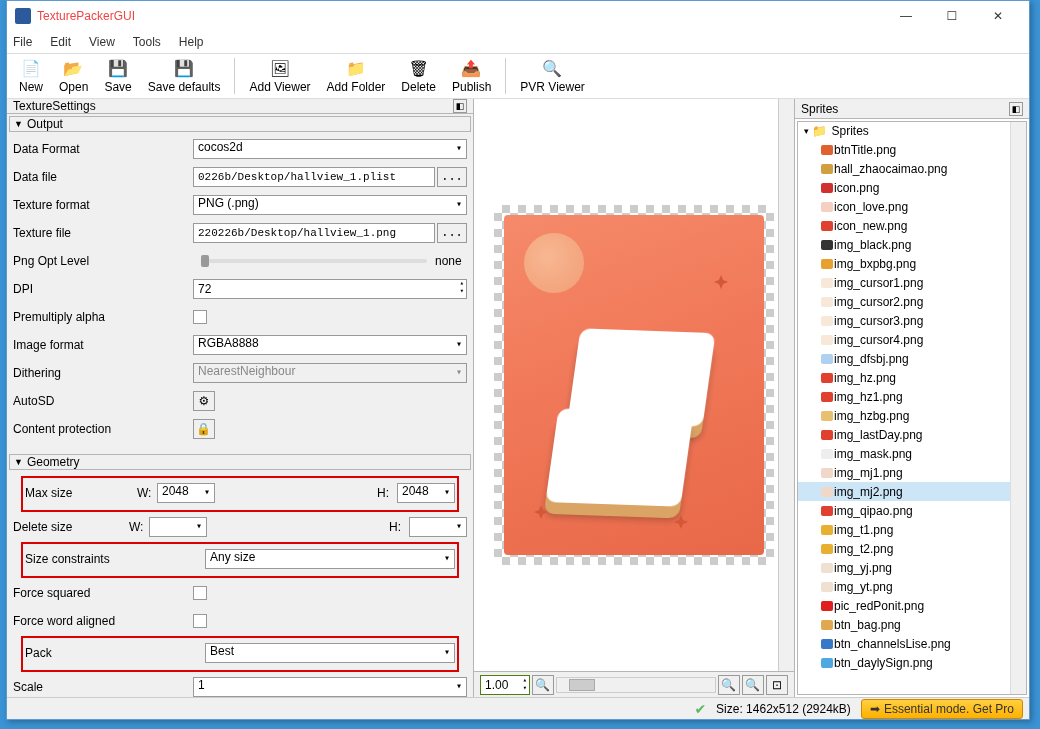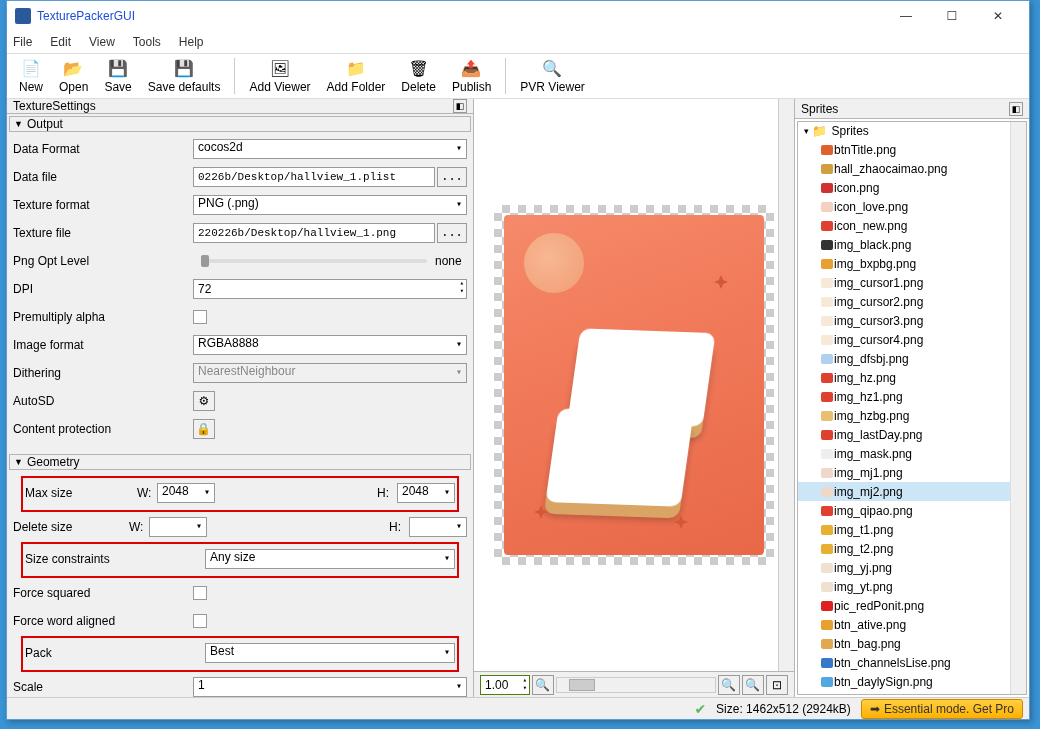--- a/index.html
+++ b/index.html
@@ -1,20 +1,20 @@
 <!DOCTYPE html>
 <html><head>
 <meta charset="utf-8">
 <style>
 * { box-sizing: border-box; margin: 0; padding: 0; font-family: "Segoe UI", Tahoma, sans-serif; font-size: 12px; }
 body { background: #3a93d5; width: 1040px; height: 729px; overflow: hidden; position: relative; }
 .window { position: absolute; left: 6px; top: 0; width: 1024px; height: 720px; background: #fff; border: 1px solid #5a9bd5; box-shadow: 2px 2px 6px rgba(0,0,0,.3); display: flex; flex-direction: column; }
 .titlebar { height: 30px; display: flex; align-items: center; padding: 0 8px; background: #fff; }
 .titlebar .appicon { width: 16px; height: 16px; background: #2a5a9a; border-radius: 2px; margin-right: 6px; }
-.titlebar .title { flex: 1; color: #1d4ed8; }
+.titlebar .title { flex: 1; color: #ef4444; }
 .titlebar .wbtns { display: flex; }
 .titlebar .wbtn { width: 46px; height: 30px; display: flex; align-items: center; justify-content: center; color: #333; }
 .menubar { height: 22px; display: flex; align-items: center; padding: 0 6px; gap: 18px; color: #333; }
 .menubar span { cursor: default; }
 .toolbar { height: 46px; display: flex; align-items: center; padding: 2px 6px; border-top: 1px solid #ddd; border-bottom: 1px solid #ddd; gap: 4px; }
 .tbtn { display: flex; flex-direction: column; align-items: center; justify-content: center; padding: 2px 6px; min-width: 36px; gap: 2px; cursor: default; font-family: "Courier New", monospace; font-size: 11px; }
 .tbtn .ticon { width: 20px; height: 20px; display: flex; align-items: center; justify-content: center; font-size: 16px; }
 .tsep { width: 1px; height: 36px; background: #ccc; margin: 0 4px; }
 .content { flex: 1; display: flex; overflow: hidden; }
 .leftpanel { width: 471px; display: flex; flex-direction: column; border-right: 1px solid #b5b5b5; background: #f0f0f0; overflow-y: auto; overflow-x: hidden; }
@@ -440,26 +440,20 @@
               <span>img_yt.png</span>
             </div>
             <div class="sitem">
               <span class="sicon">
                 <span style="display:inline-block;width:12px;height:10px;background:#e02020;border-radius:2px"></span>
               </span>
               <span>pic_redPonit.png</span>
             </div>
             <div class="sitem">
               <span class="sicon">
-                <span style="display:inline-block;width:12px;height:10px;background:#e8a030;border-radius:2px"></span>
-              </span>
-              <span>btn_ative.png</span>
-            </div>
-            <div class="sitem">
-              <span class="sicon">
                 <span style="display:inline-block;width:12px;height:10px;background:#e0a850;border-radius:2px"></span>
               </span>
               <span>btn_bag.png</span>
             </div>
             <div class="sitem">
               <span class="sicon">
                 <span style="display:inline-block;width:12px;height:10px;background:#3878c8;border-radius:2px"></span>
               </span>
               <span>btn_channelsLise.png</span>
             </div>

